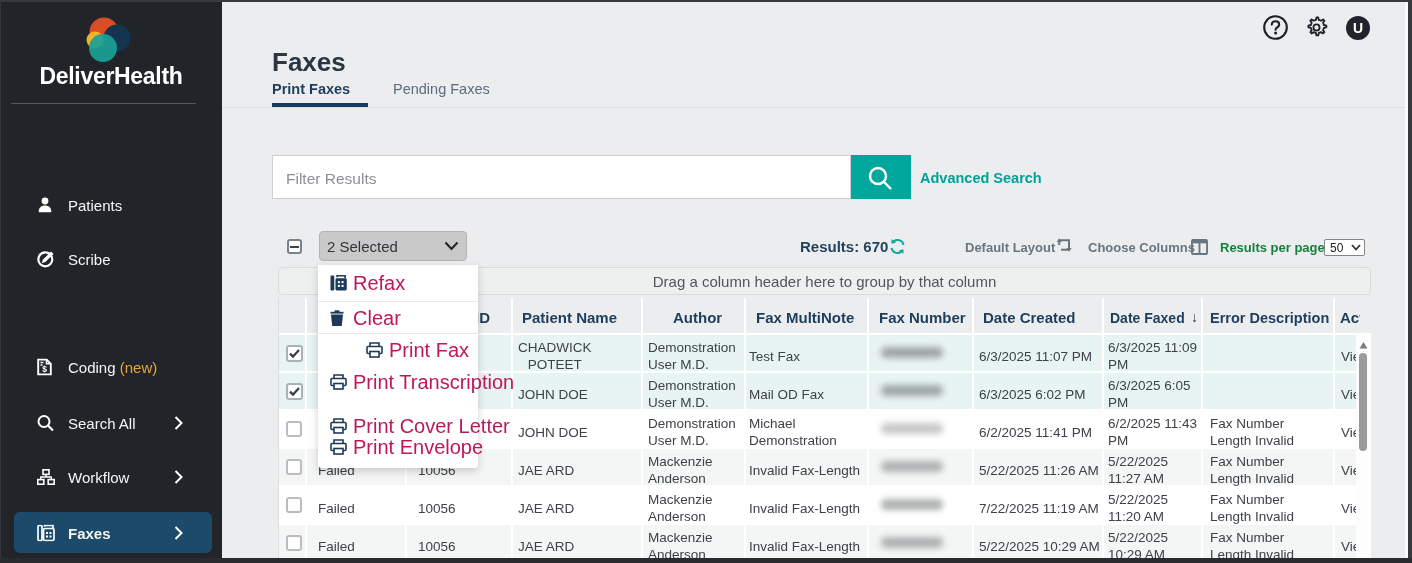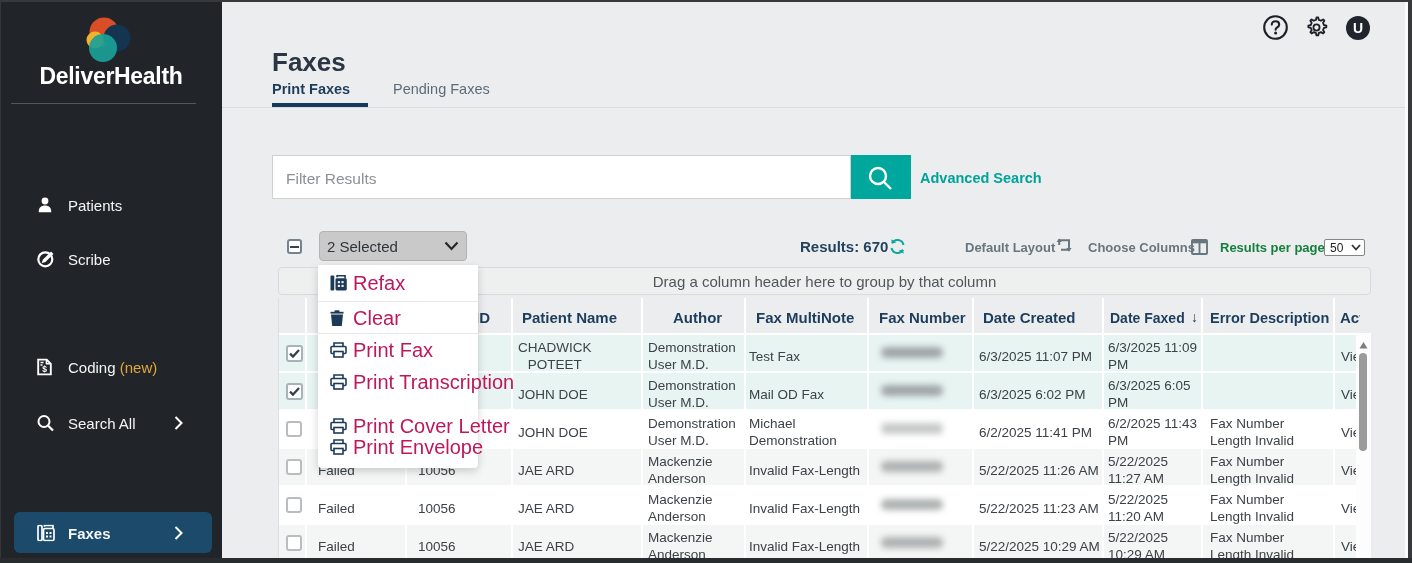--- a/index.html
+++ b/index.html
@@ -194,21 +194,21 @@
       <div class="cell" style="left:1108px;top:453px;">5/22/2025<br>11:27 AM</div>
       <div class="cell" style="left:1210px;top:453px;">Fax Number<br>Length Invalid</div>
       <div class="cell teal" style="left:1341px;top:462px;">View</div>
 
       <div class="cell" style="left:318px;top:500px;">Failed</div>
       <div class="cell" style="left:418px;top:500px;">10056</div>
       <div class="cell" style="left:518px;top:500px;">JAE ARD</div>
       <div class="cell" style="left:648px;top:491px;">Mackenzie<br>Anderson</div>
       <div class="cell" style="left:749px;top:500px;">Invalid Fax-Length</div>
       <div class="blur-blob" style="top:499px;background:#aeb1b1;"></div>
-      <div class="cell" style="left:979px;top:500px;">5/22/2025 11:23 AM</div>
+      <div class="cell" style="left:979px;top:500px;">7/22/2025 11:19 AM</div>
       <div class="cell" style="left:1108px;top:491px;">5/22/2025<br>11:20 AM</div>
       <div class="cell" style="left:1210px;top:491px;">Fax Number<br>Length Invalid</div>
       <div class="cell teal" style="left:1341px;top:500px;">View</div>
 
       <div class="cell" style="left:318px;top:538px;">Failed</div>
       <div class="cell" style="left:418px;top:538px;">10056</div>
       <div class="cell" style="left:518px;top:538px;">JAE ARD</div>
       <div class="cell" style="left:648px;top:529px;">Mackenzie<br>Anderson</div>
       <div class="cell" style="left:749px;top:538px;">Invalid Fax-Length</div>
       <div class="blur-blob" style="top:537px;background:#aeb1b1;"></div>
@@ -240,21 +240,21 @@
         <span class="t">Refax</span>
       </div>
       <div class="dd-item" style="top:37px;height:32px;border-bottom:1px solid #e8e8e8;">
         <svg width="14" height="16" viewBox="0 0 14 16">
             <path d="M1 4.5 L13 4.5 L11.8 16 L2.2 16 Z" fill="#1d3a57"></path>
             <rect x="0.5" y="1.8" width="13" height="1.8" fill="#1d3a57"></rect>
             <rect x="4.6" y="0.3" width="4.8" height="2" fill="#1d3a57"></rect>
           </svg>
         <span class="t">Clear</span>
       </div>
-      <div class="dd-item" style="top:69px;height:32px;">
+      <div class="dd-item" style="top:69px;height:32px;margin-left:36px;">
         <svg width="17" height="16" viewBox="0 0 17 16" fill="none" stroke="#1d3a57" stroke-width="1.6">
             <path d="M4 4.5 L4 1 L13 1 L13 4.5"></path>
             <rect x="1" y="4.5" width="15" height="7" rx="1"></rect>
             <rect x="4" y="9.5" width="9" height="5.5" fill="#fff"></rect>
           </svg>
         <span class="t">Print Fax</span>
       </div>
       <div class="dd-item" style="top:101px;height:32px;">
         <svg width="17" height="16" viewBox="0 0 17 16" fill="none" stroke="#1d3a57" stroke-width="1.6">
             <path d="M4 4.5 L4 1 L13 1 L13 4.5"></path>
@@ -318,20 +318,32 @@
           <text x="7.6" y="13.6" font-size="8.5" font-weight="bold" fill="#fff" text-anchor="middle" font-family="Liberation Sans">$</text>
         </svg>
       <span class="lbl">Coding <span style="color:#e3a63c;">(new)</span></span>
     </div>
     <div class="sb-item" style="top:403px;">
       <svg class="ic" width="17" height="17" viewBox="0 0 17 17">
           <circle cx="7" cy="7" r="5.5" fill="none" stroke="#fff" stroke-width="2"></circle>
           <path d="M11.2 11.2 L16 16" stroke="#fff" stroke-width="2.2"></path>
         </svg>
       <span class="lbl">Search All</span>
+      <svg class="chev" width="9" height="14" viewBox="0 0 9 14">
+          <path d="M1.5 1 L7.5 7 L1.5 13" fill="none" stroke="#fff" stroke-width="2"></path>
+        </svg>
+    </div>
+    <div class="sb-item" style="top:457px;">
+      <svg class="ic" width="18" height="16" viewBox="0 0 18 16">
+          <rect x="6" y="0.8" width="6" height="4.6" fill="none" stroke="#fff" stroke-width="1.6"></rect>
+          <rect x="0.8" y="10.6" width="6" height="4.6" fill="none" stroke="#fff" stroke-width="1.6"></rect>
+          <rect x="11.2" y="10.6" width="6" height="4.6" fill="none" stroke="#fff" stroke-width="1.6"></rect>
+          <path d="M9 5.4 L9 8 M3.8 10.6 L3.8 8 L14.2 8 L14.2 10.6" fill="none" stroke="#fff" stroke-width="1.4"></path>
+        </svg>
+      <span class="lbl">Workflow</span>
       <svg class="chev" width="9" height="14" viewBox="0 0 9 14">
           <path d="M1.5 1 L7.5 7 L1.5 13" fill="none" stroke="#fff" stroke-width="2"></path>
         </svg>
     </div>
     <div class="sb-item" style="top:512px;height:41px;font-weight:bold;">
       <svg class="ic" width="18" height="17" viewBox="0 0 18 17">
           <rect x="1" y="1" width="4" height="15" rx="1" fill="none" stroke="#fff" stroke-width="1.7"></rect>
           <rect x="6.5" y="4" width="10.5" height="12" rx="1.5" fill="none" stroke="#fff" stroke-width="1.7"></rect>
           <path d="M7.5 2.2 L7.5 1 L16 1 L16 4" fill="none" stroke="#fff" stroke-width="1.7"></path>
           <g fill="#fff">

